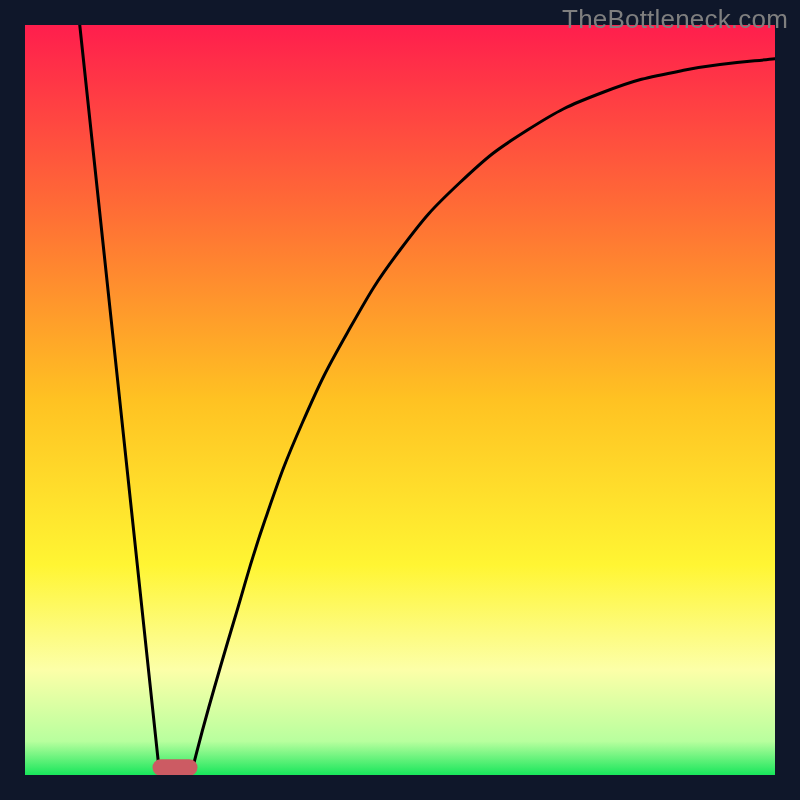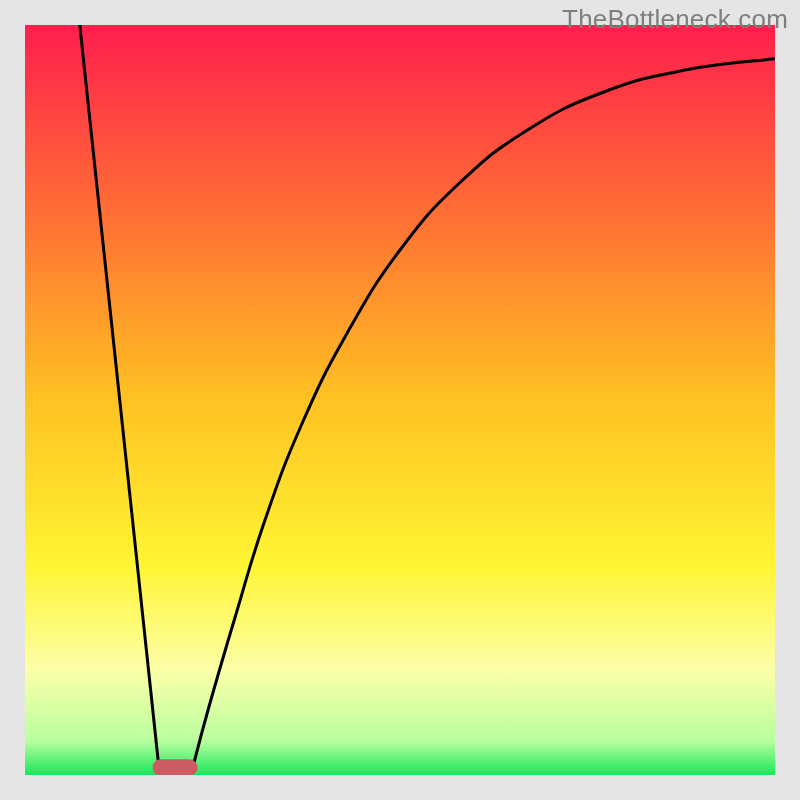--- a/index.html
+++ b/index.html
@@ -8,21 +8,21 @@
     width: 800px;
     height: 800px;
     overflow: hidden;
     background: #000;
     font-family: Arial, Helvetica, sans-serif;
   }
   .frame {
     position: relative;
     width: 800px;
     height: 800px;
-    background: #e5e5e5;
+    background: #0f172a;
   }
   .watermark {
     position: absolute;
     top: 4px;
     right: 12px;
     color: #7f7f7f;
     font-size: 26px;
     font-weight: 400;
     letter-spacing: 0.2px;
     z-index: 10;

